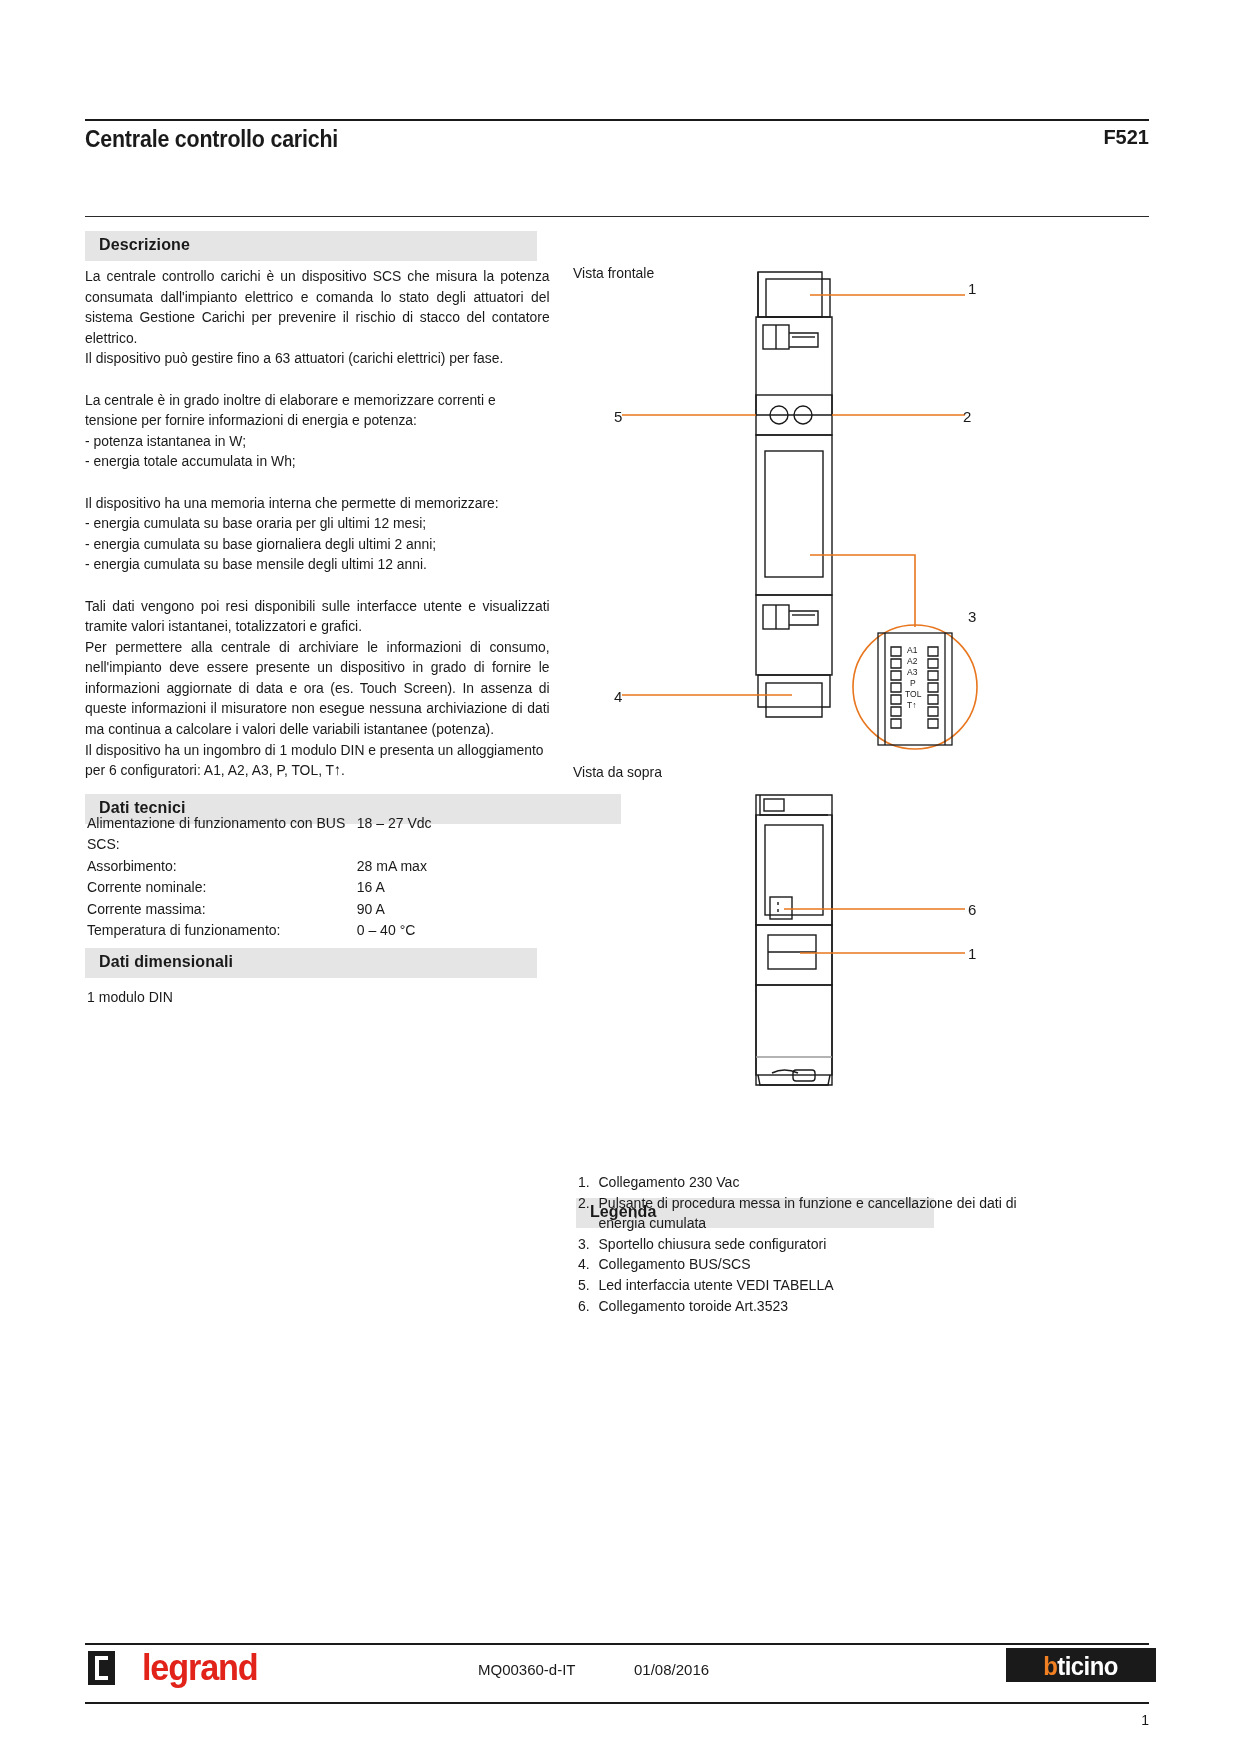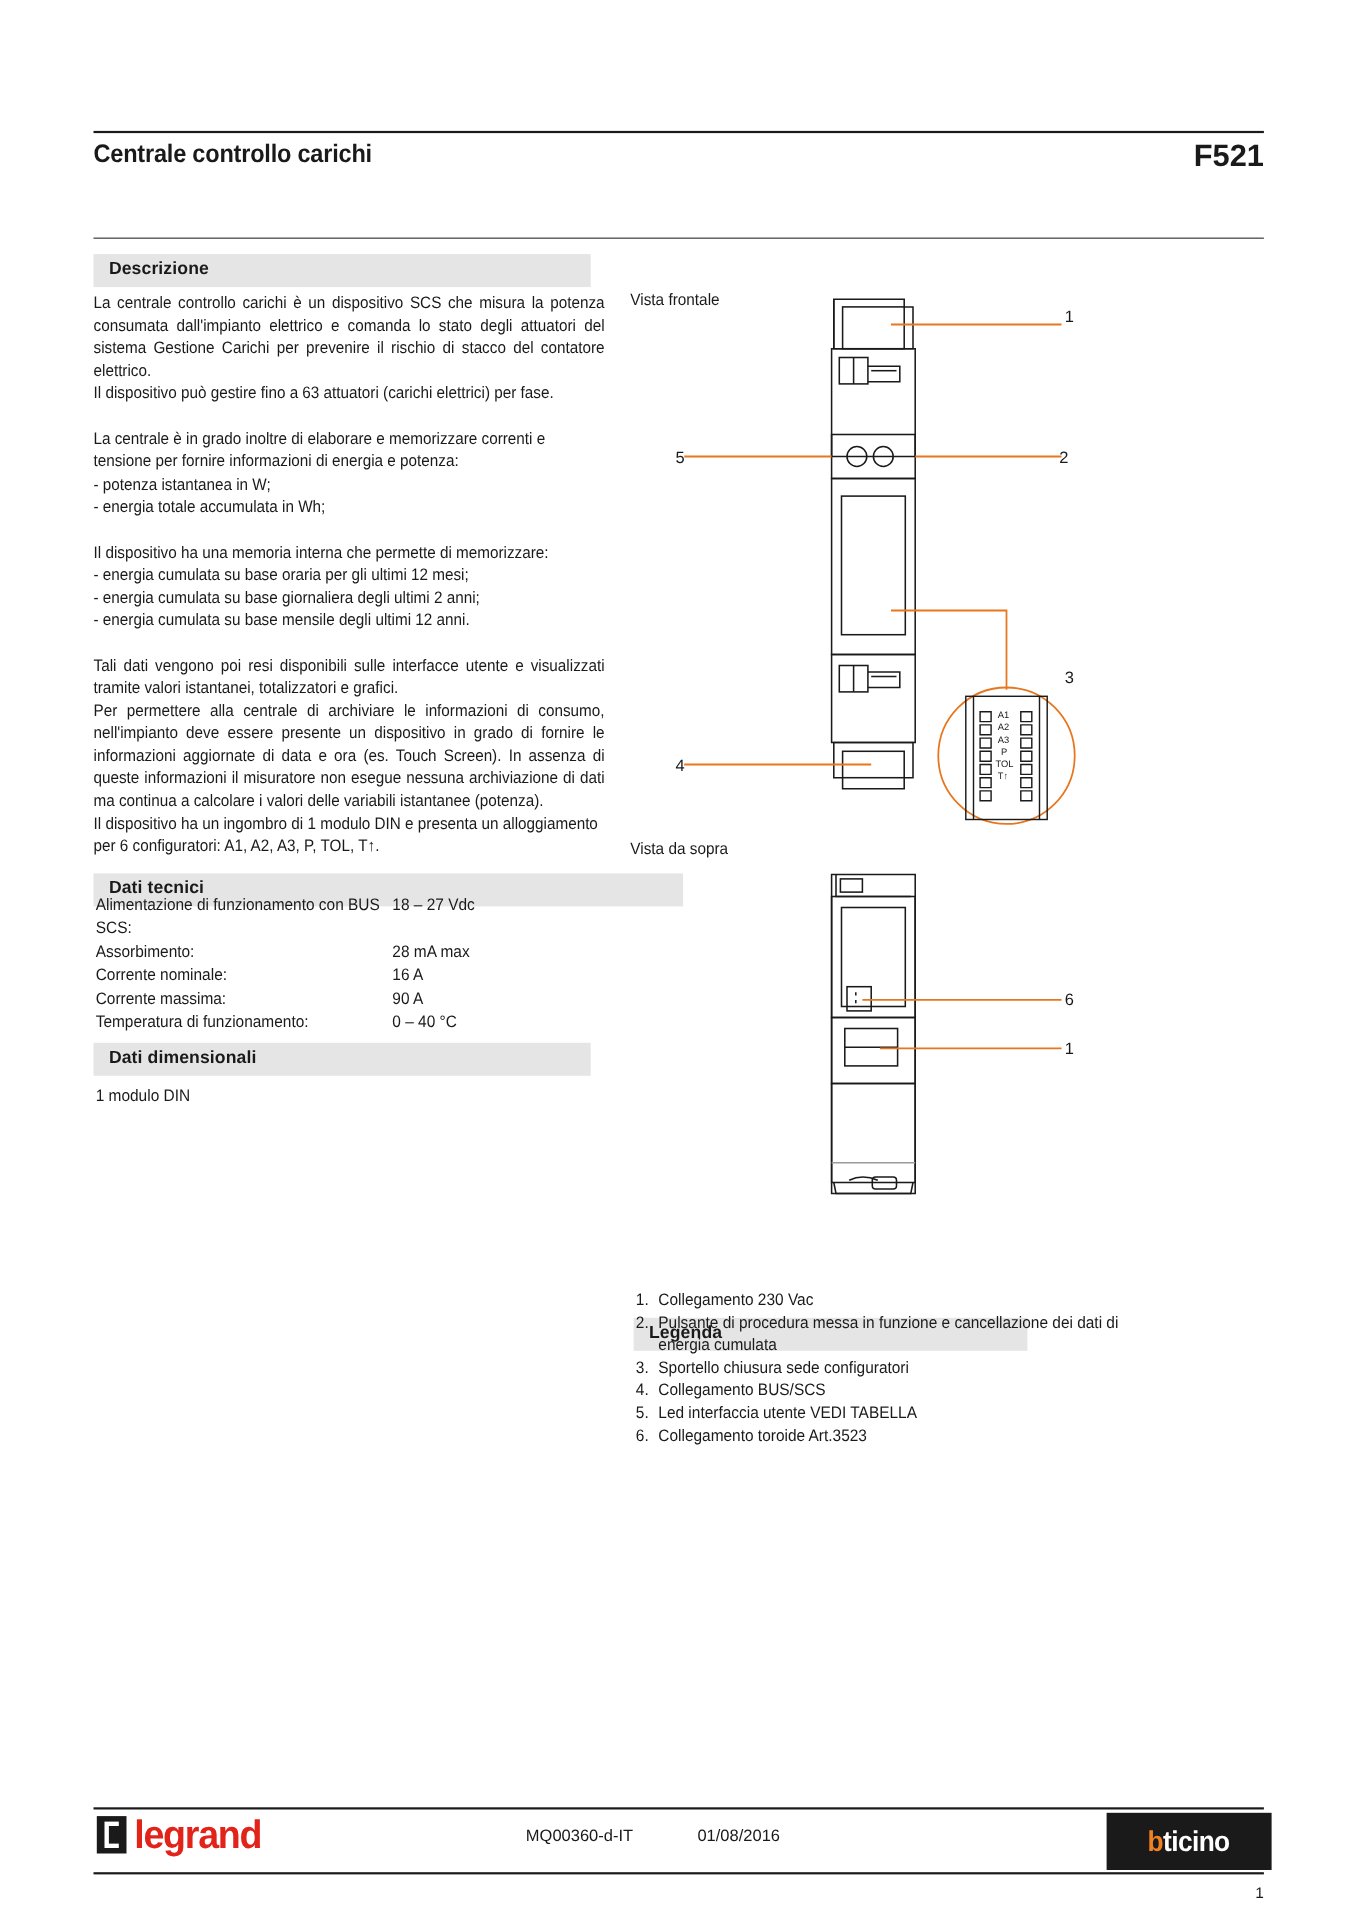--- a/index.html
+++ b/index.html
@@ -37,21 +37,21 @@
     font-weight: bold;
     letter-spacing: -0.2px;
     font-stretch: condensed;
     transform: scaleX(0.93);
     transform-origin: left top;
   }
   .doc-code {
     position: absolute;
     right: 92px;
     top: 126px;
-    font-size: 28px;
+    font-size: 20px;
     font-weight: bold;
     text-align: center;
   }
   .header-rule2 {
     position: absolute;
     left: 85px;
     top: 216px;
     width: 1064px;
     height: 1px;
     background: #2a2a2a;
@@ -181,20 +181,21 @@
     font-size: 14px;
   }
 
   
   .legrand-logo {
     position: absolute;
     left: 88px;
     top: 1651px;
     display: flex;
     align-items: flex-start;
+    gap: 20px;
   }
   .legrand-mark {
     width: 27px;
     height: 34px;
     position: relative;
     background: #1a1a1a;
     margin-right: 7px;
   }
   .legrand-mark::before {
     content: "";
@@ -223,24 +224,24 @@
     transform: scaleX(0.95);
     transform-origin: left center;
   }
 
   
   .bticino-logo {
     position: absolute;
     right: 85px;
     top: 1648px;
     width: 150px;
-    height: 52px;
+    height: 34px;
     background: #1a1a1a;
     display: flex;
-    align-items: center;
+    align-items: flex-end;
     justify-content: center;
   }
   .bticino-word {
     font-size: 26px;
     font-weight: bold;
     color: #ffffff;
     letter-spacing: -0.6px;
     transform: scaleX(0.92);
   }
   .bticino-word .b1 { color: #f08022; }

